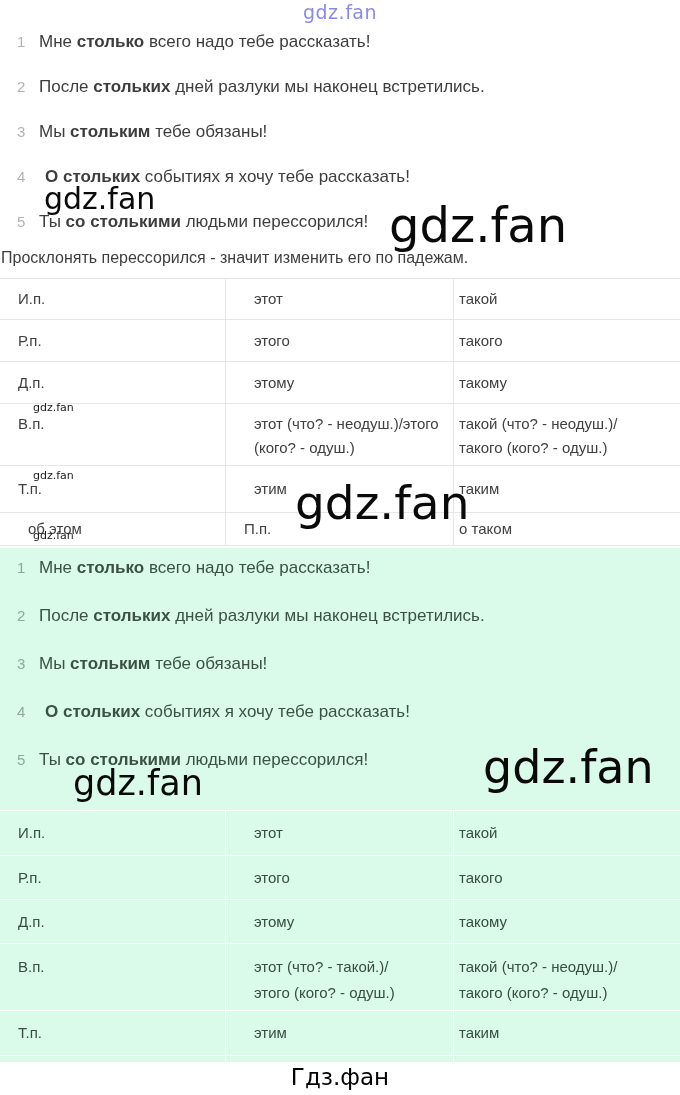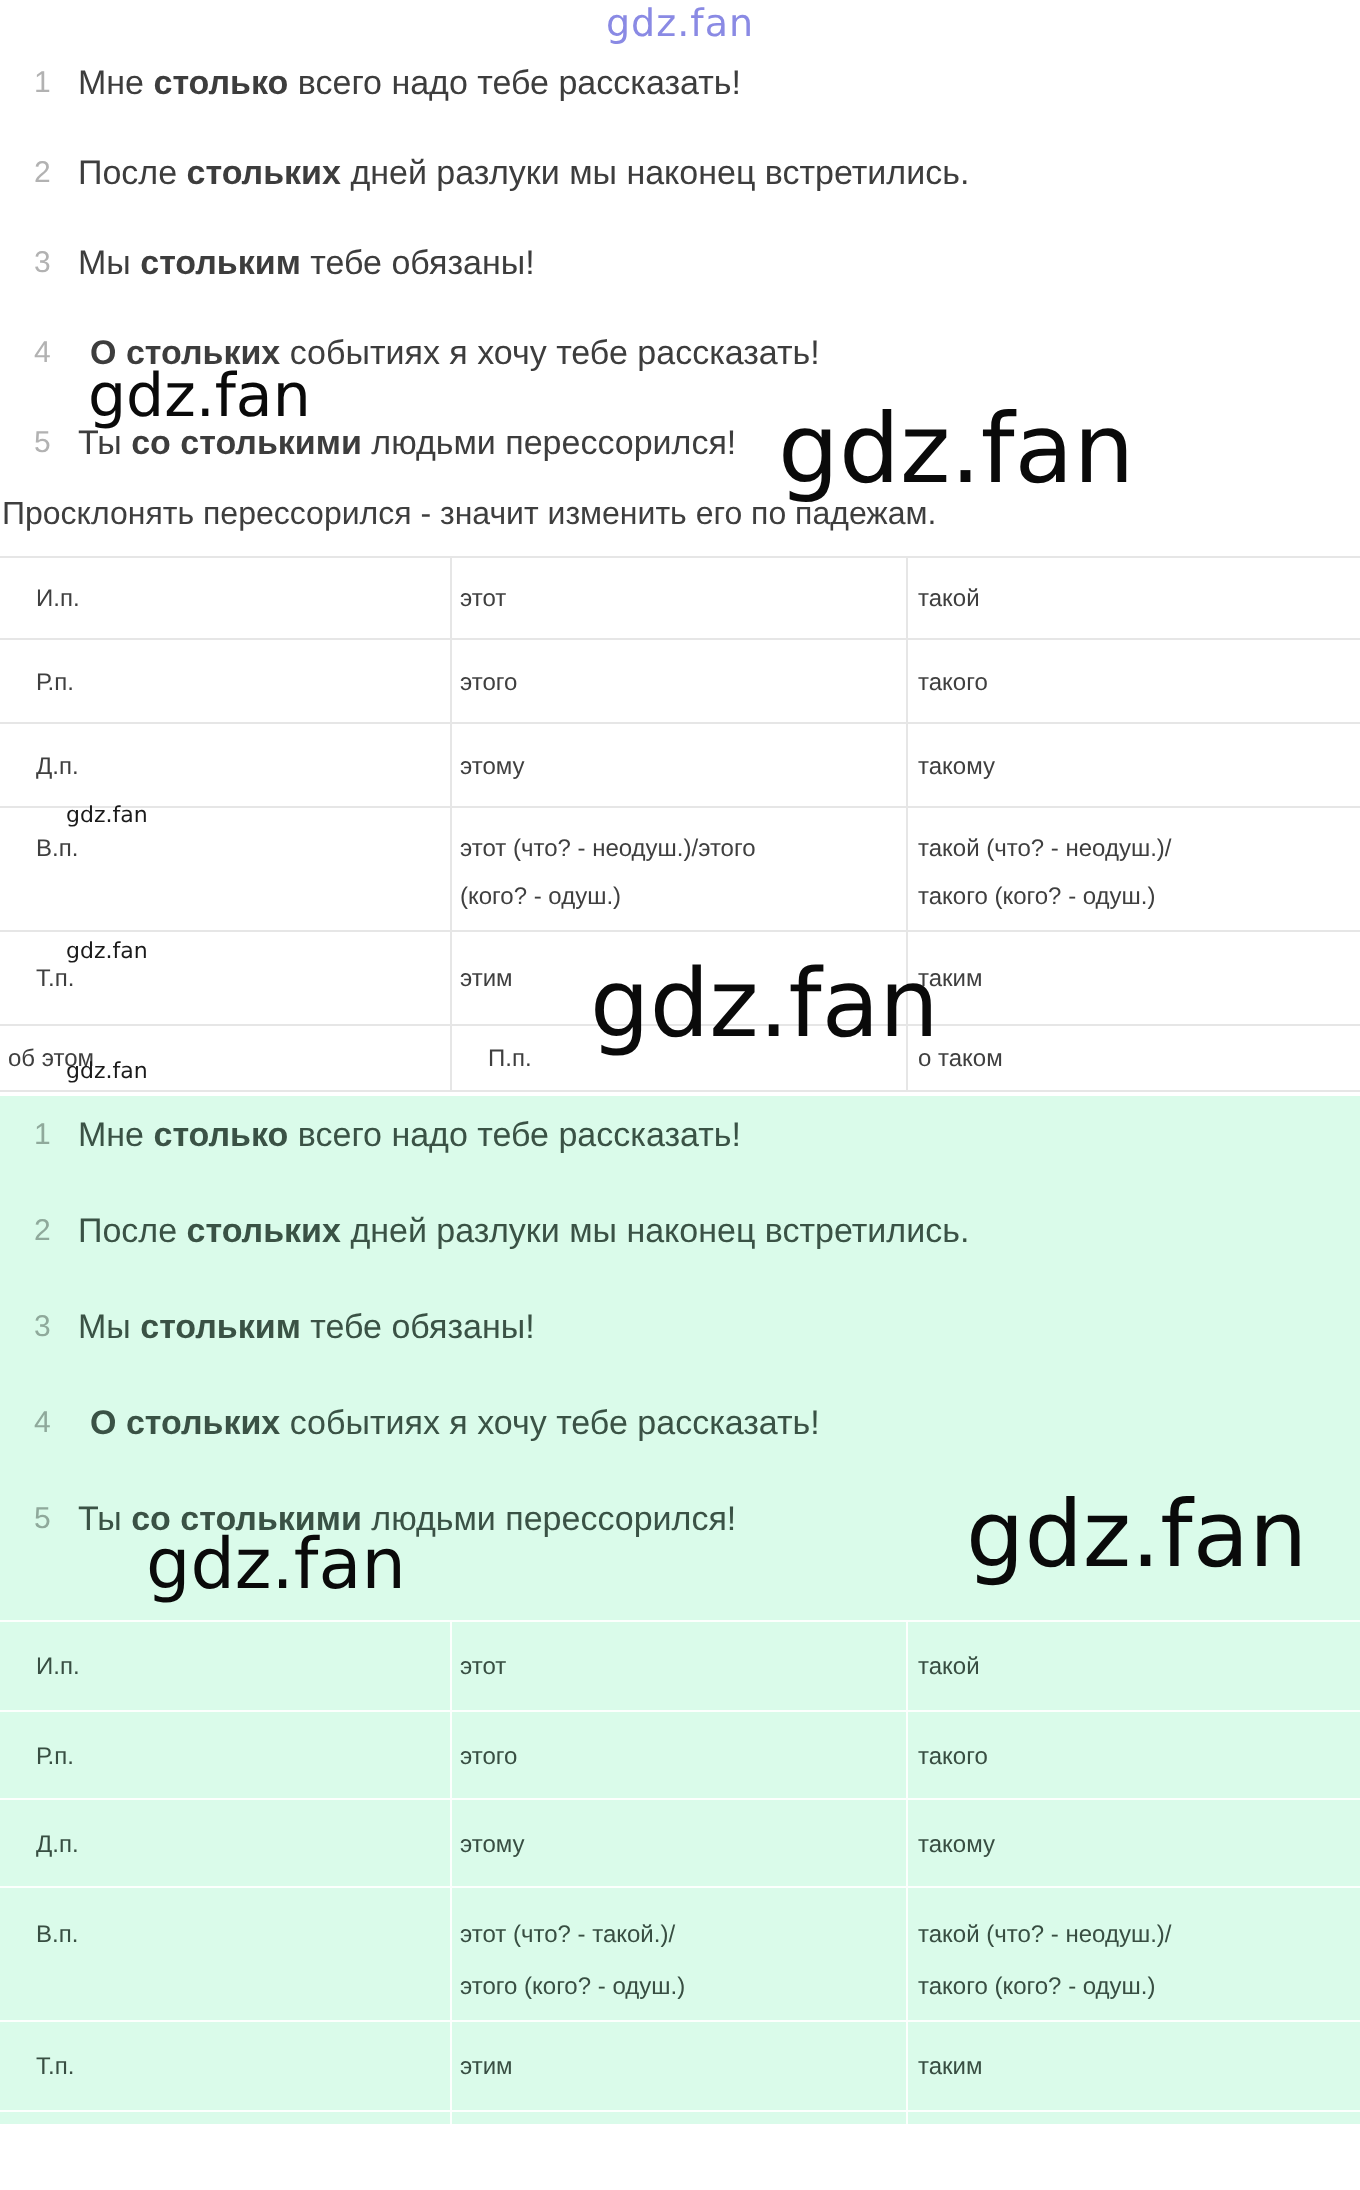--- a/index.html
+++ b/index.html
@@ -29,23 +29,23 @@
   .green-zone{position:absolute;top:548px;left:0;width:680px;height:514px;background:#dafbea;z-index:1;}
   .slist-green{top:558px;}
   .slist-green .li{margin-bottom:29px;color:#3a5245;}
   .slist-green .li .num{color:#8fa99b;}
   
   .intro{position:absolute;top:249px;left:1px;font-size:16px;color:#3e3e3e;z-index:2;}
   
   .dtable{position:absolute;left:0;width:680px;z-index:2;}
   .t-row{display:grid;grid-template-columns:225px 228px 227px;box-sizing:border-box;}
   .t-cell{display:flex;align-items:center;box-sizing:border-box;
-          font-size:12px;white-space:pre-line;line-height:20px;}
+          font-size:15px;white-space:pre-line;line-height:20px;}
   .t-cell.lab{padding-left:18px;}
-  .t-cell.c2{padding-left:4px;}
+  .t-cell.c2{padding-left:28px;}
   .t-cell.c3{padding-left:5px;}
   
   .t-white{top:278px;border-bottom:1px solid #e6e6e6;color:#3f3f3f;}
   .t-white .t-row{border-top:1px solid #e6e6e6;}
   .t-white .t-cell + .t-cell{border-left:1px solid #e6e6e6;}
   .t-white .r0{height:41px;} .t-white .r1{height:42px;} .t-white .r2{height:42px;}
   .t-white .r3{height:62px;} .t-white .r4{height:47px;} .t-white .r5{height:33px;}
   .t-white .r3 .t-cell{align-items:flex-start;padding-top:8px;line-height:24px;}
   
   .t-green{top:810px;color:#384e42;}
@@ -186,14 +186,15 @@
       <div class="t-cell c2">этим</div>
       <div class="t-cell c3">таким</div>
     </div>
     <div class="t-row r5">
       <div class="t-cell lab"></div>
       <div class="t-cell c2"></div>
       <div class="t-cell c3"></div>
     </div>
   </div>
 
+  <div class="footer">Гдз.фан</div>
 
 </div>
 
 </body></html>

